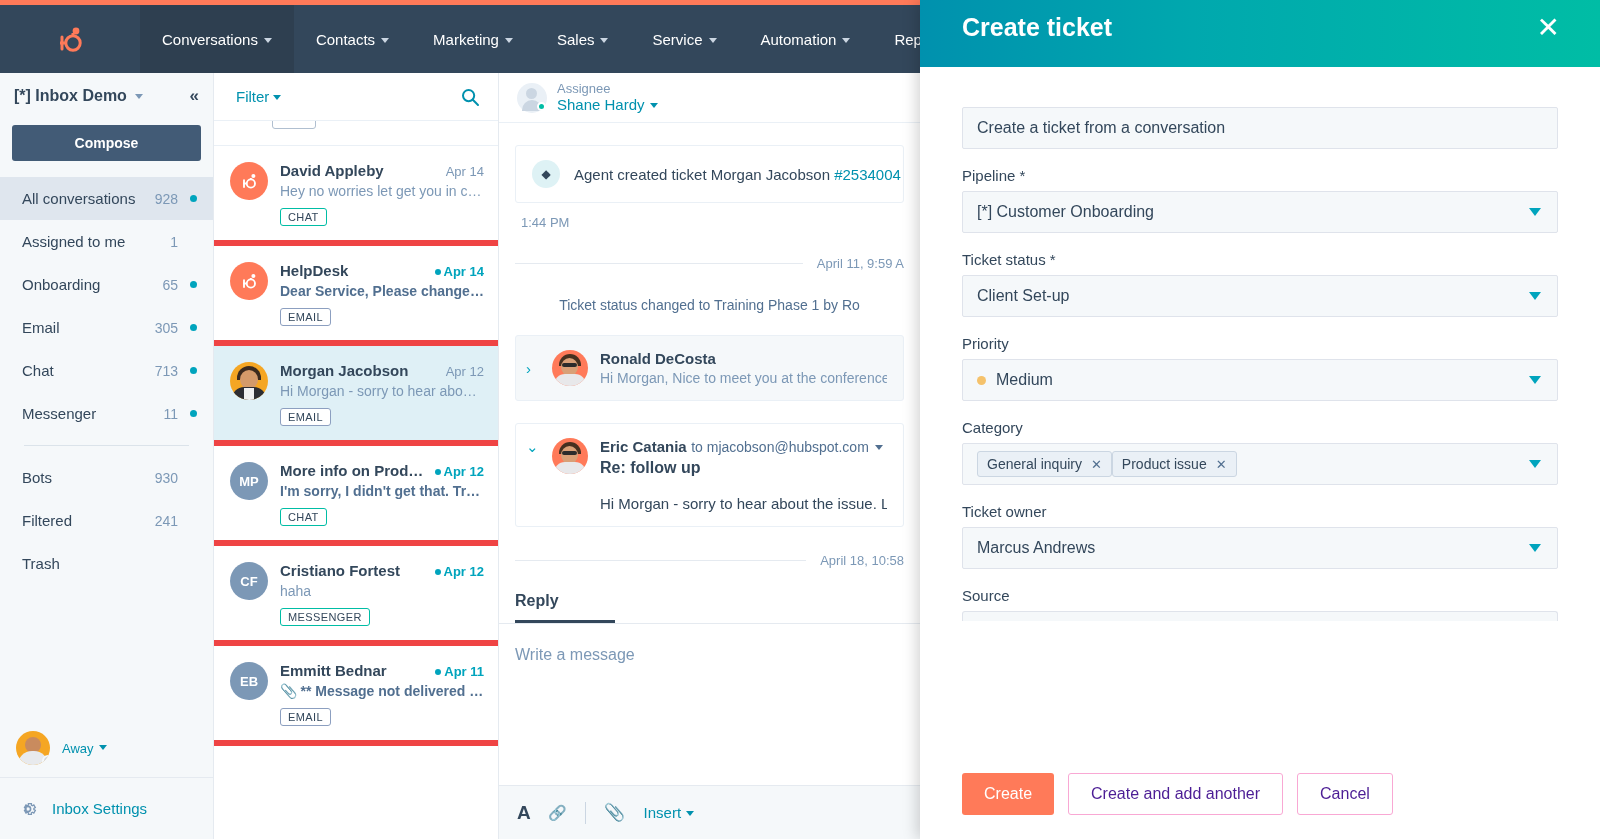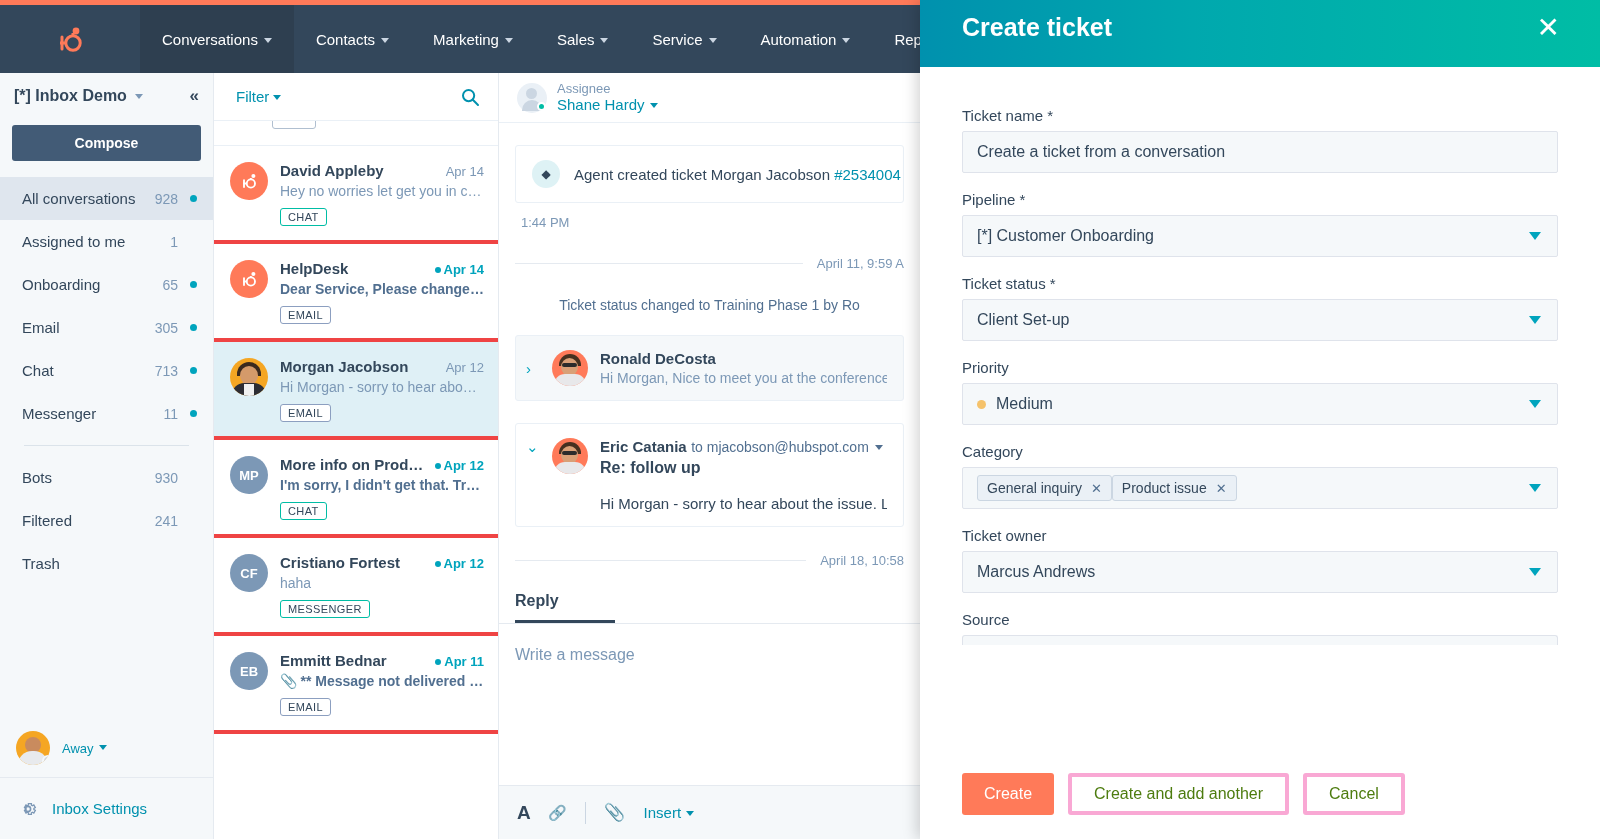--- a/index.html
+++ b/index.html
@@ -90,21 +90,21 @@
     height:48px; display:flex; align-items:center; justify-content:space-between;
     padding:0 18px 0 22px; border-bottom:1px solid #eaf0f6;
   }
   .filter-link { color:#0091ae; font-size:15px; cursor:pointer; }
   .filter-caret{display:inline-block;width:0;height:0;border-left:4px solid transparent;border-right:4px solid transparent;border-top:5px solid #0091ae;margin-left:4px;margin-bottom:2px;}
   .conv-scroll { height:718px; overflow:hidden; }
   .conv-partial { height:25px; border-bottom:1px solid #eaf0f6; position:relative; overflow:hidden; }
   .conv-partial .pb{position:absolute;left:58px;top:-12px;width:44px;height:20px;border:1px solid #b0bfd0;border-radius:3px;background:#fff;}
   .conv-item {
     display:flex; gap:12px; padding:16px 14px 14px 16px;
-    border-bottom:4px solid #ef4444; cursor:pointer; position:relative;
+    border-bottom:6px solid #ef4444; cursor:pointer; position:relative;
   }
   .conv-item.selected { background:#dff0f6; }
   .conv-av {
     width:38px;height:38px;border-radius:50%; flex:none; position:relative; overflow:hidden;
     display:flex;align-items:center;justify-content:center; color:#fff; font-size:13px; font-weight:bold;
   }
   .conv-av.hs { background:#ff7a59; }
   .conv-av.gray { background:#7c98b6; }
   .conv-av.photo-a { background:#f5a623; }
   .conv-av.photo-a .hair{position:absolute;width:24px;height:14px;border-radius:12px 12px 0 0;background:#3b2a1e;left:7px;top:4px;}
@@ -238,21 +238,21 @@
     padding:4px 9px; font-size:14px; color:#33475b; 
   }
   .tag-x { color:#516f90; cursor:pointer; font-size:13px; }
   .source-stub { height:10px; background:#f5f8fa; border:1px solid #dfe3eb; border-bottom:none; border-radius:3px 3px 0 0; }
   .modal-foot {
     flex:none; height:90px; background:#fff;
     display:flex; align-items:center; gap:14px; padding:0 42px;
   }
   .btn { height:42px; border-radius:3px; font-size:16px; display:flex; align-items:center; justify-content:center; cursor:pointer; padding:0 22px; }
   .btn-primary { background:#ff7a59; color:#fff; }
-  .btn-ghost { background:#fff; color:#4d7c0f; border:4px solid #f9a8d4; }
+  .btn-ghost { background:#fff; color:#4c1d95; border:1px solid #f9a8d4; }
 </style>
 </head>
 <body>
 
 <div id="app">
 
   <div class="top-stripe"></div>
 
   <div class="navbar">
     <div class="logo-wrap">
@@ -582,21 +582,20 @@
 
   <div class="modal">
     <div class="modal-head">
       <div class="modal-title">Create ticket</div>
       <div class="modal-close">✕</div>
     </div>
 
     <div class="modal-body">
 
       <div class="field">
-        <div class="field-label">Ticket name *</div>
         <div class="control">
           <span>Create a ticket from a conversation</span>
         </div>
       </div>
 
       <div class="field">
         <div class="field-label">Pipeline *</div>
         <div class="control">
           <span>[*] Customer Onboarding</span>
           <i class="sel-caret"></i>

